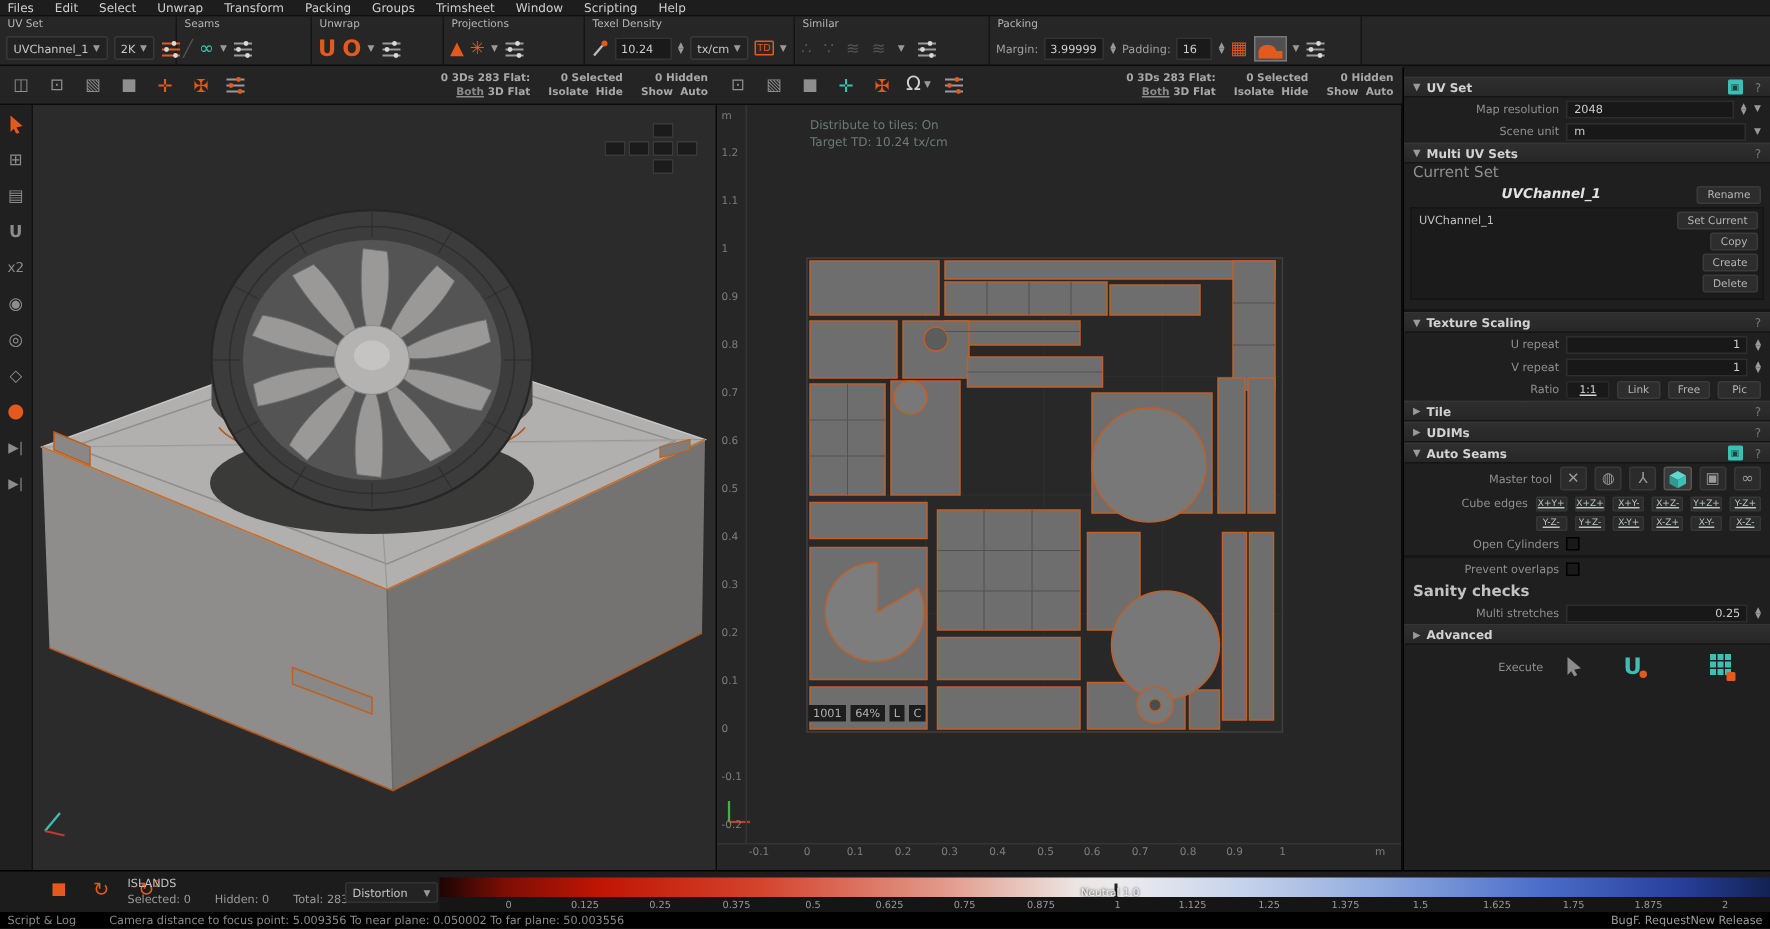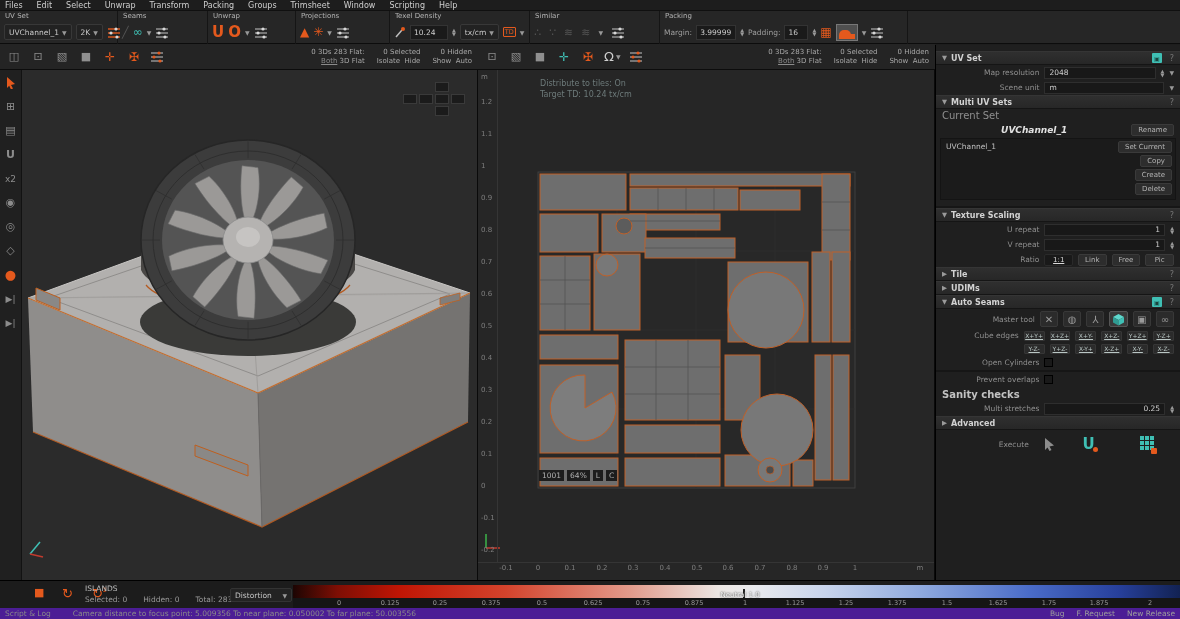--- a/index.html
+++ b/index.html
@@ -39,21 +39,21 @@
     background:#e4591d; border-radius:5px 5px 0 0; }
   .pack-preview .blob2 { position:absolute; right:2px; bottom:1px; width:6px; height:5px; background:#e4591d; }
   .tb-text { font-size:7.5px; color:#9f9f9f;text-align:center; }
 
   
   .vpbar { position:absolute; top:44px; height:26px; background:#242424; border-bottom:1px solid #0c0c0c;
     display:flex; align-items:center; gap:8px; padding:0 6px; }
   .vpbar .grp { display:flex; align-items:center; gap:8px; }
   .stats { margin-left:auto; display:flex; gap:12px; }
   .stats .col { display:flex; flex-direction:column; align-items:flex-end; line-height:9px; }
-  .stats span { font-size:7px; color:#a8a8a8; white-space:nowrap; }
+  .stats span { font-size:7px; color:#a8a8a8; white-space:nowrap;font-weight:bold; }
   .stats .r2 { color:#8a8a8a; }
   .icon-btn { display:inline-flex; align-items:center; justify-content:center; min-width:16px; height:18px; cursor:pointer; }
 
   
   #vp3d { left:0; top:70px; width:478px; height:510px; background:#2b2b2b; border-right:1px solid #0a0a0a; overflow:hidden; }
   #toolstrip { position:absolute; left:0; top:0; width:22px; height:510px; background:#202020;
     border-right:1px solid #121212; display:flex; flex-direction:column; align-items:center; gap:7px; padding-top:4px; }
   #toolstrip .ts { width:18px; height:17px; display:flex; align-items:center; justify-content:center;
     color:#8c8c8c; font-size:11px; cursor:pointer; }
   #toolstrip .ts.active-orange { color:#e4591d; }
@@ -120,23 +120,23 @@
   #gradbar { position:absolute; left:293px; top:4px; width:887px; height:13px;
     background:linear-gradient(to right,#1c0503 0%,#7e0e04 5%,#c01504 12%,#d4432c 24%,#e29a8b 38%,
       #ece6e3 48%,#e9eaee 52%,#c8d4ec 60%,#8ea9de 71%,#4a6cc8 83%,#27409c 93%,#122253 100%); }
   #gradticks { position:absolute; left:293px; top:17px; width:887px; height:11px; background:#151515; }
   #gradticks span { position:absolute; top:1px; font-size:6.5px; color:#9a9a9a; transform:translateX(-50%); }
   #neutral-label { position:absolute; font-size:7px; color:#f2f2f2; top:6px; left:451px;
     transform:translateX(-60%); text-shadow:0 0 2px #000; }
   #neutral-marker { position:absolute; left:450px; top:4px; width:2px; height:13px; background:#222; cursor:ew-resize; }
 
   
-  #statusline { left:0; top:608px; width:1180px; height:11px; background:#4c1d95; display:flex;
+  #statusline { left:0; top:608px; width:1180px; height:11px; background:#000000; display:flex;
     align-items:center; font-size:7.5px; color:#8a8a8a; padding:0 5px; gap:22px; }
-  #statusline .links { margin-left:auto; display:flex; gap:12px; color:#9d9d9d; }
+  #statusline .links { margin-left:auto; display:flex; gap:0; color:#9d9d9d; }
   #statusline .links span { cursor:pointer; }
 </style>
 </head>
 <body>
 
 <div id="app">
 
   <div id="menubar" class="abs">
     <span>Files</span>
     <span>Edit</span>

